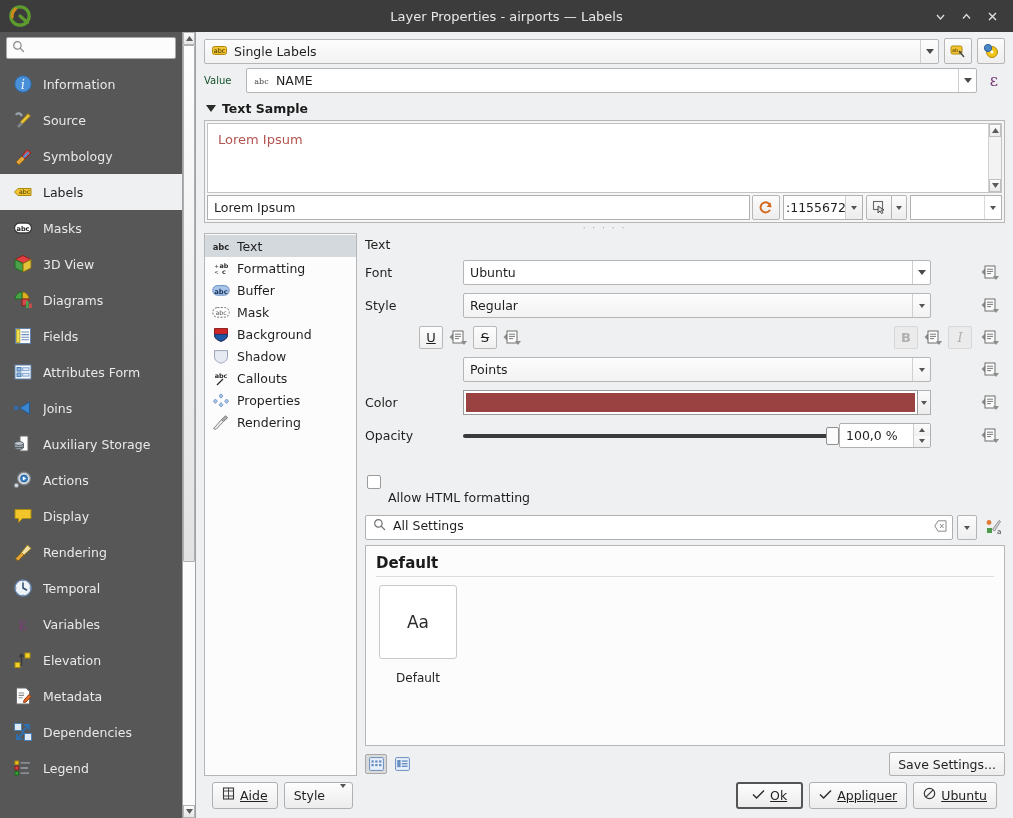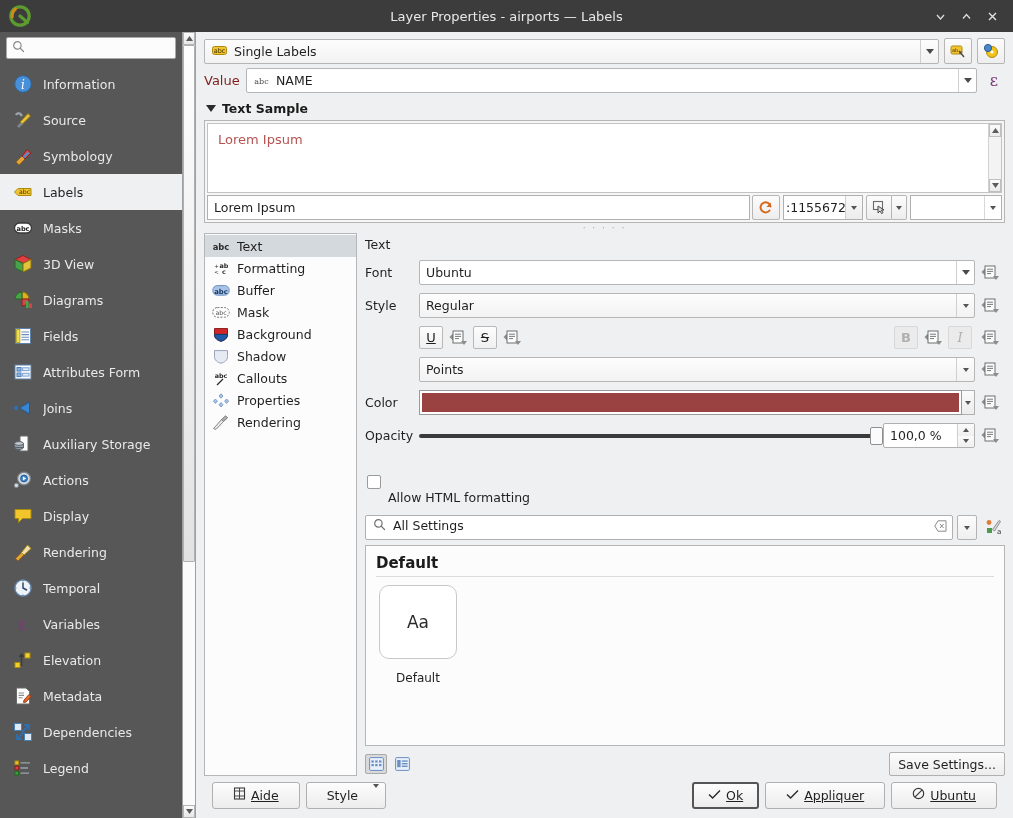--- a/index.html
+++ b/index.html
@@ -166,21 +166,21 @@
     cursor: pointer;
   }
 
   
   .toprow { gap: 5px; margin-bottom: 4px; }
   .toprow .combo { flex: 1; }
   .toprow .iconbtn { width: 28px; height: 26px; }
 
   
   .valuerow { gap: 6px; margin-bottom: 6px; }
-  .valuerow .lbl { width: 36px; font-size: 13px; color: #7f1d1d; }
+  .valuerow .lbl { width: 36px; font-size: 10px; color: #14532d; }
   .valuerow .combo { flex: 1; height: 25px; background: #fff; }
   .valuerow .eps {
     width: 22px; height: 25px;
     display: flex; align-items: center; justify-content: center;
     color: #7a3b7a; font-size: 16px; font-family: "DejaVu Serif", serif;
     cursor: pointer;
   }
 
   
   .group-header {
@@ -287,21 +287,21 @@
   .prop-item.active { background: #d4d9de; }
   .prop-icon { width: 20px; min-width: 20px; margin-right: 6px; display:flex; align-items:center; justify-content:center; }
 
   .form-panel {
     flex: 1; min-width: 0;
     padding-left: 8px;
     display: flex; flex-direction: column;
   }
   .form-title { font-size: 12.5px; color: #1f1f1f; margin: 4px 0 8px 0; }
 
-  .frow { display: flex; align-items: center; margin-bottom: 8px; }
+  .frow { display: flex; align-items: center; margin-bottom: 8px; gap: 44px; }
   .frow .flabel { width: 54px; min-width: 54px; font-size: 12.5px; color: #1f1f1f; }
   .frow .fctrl { flex: 1; min-width: 0; }
   .ddbtn { width: 30px; min-width: 30px; display: flex; align-items: center; justify-content: center; cursor: pointer; }
 
   .spin {
     height: 25px; background: #fff; border: 1px solid #b0b0b0;
     border-radius: 2px; display: flex; align-items: center;
     font-size: 12.5px; color: #1f1f1f; padding-left: 6px;
   }
   .spin .txt { flex: 1; }
@@ -391,21 +391,21 @@
     overflow: hidden;
   }
   .style-group-title {
     font-size: 15px; font-weight: bold; color: #1b1b1b;
     padding-bottom: 4px; border-bottom: 1px solid #dcdcdc;
     margin-bottom: 8px;
   }
   .style-item { width: 84px; display: flex; flex-direction: column; align-items: center; cursor: pointer; }
   .style-thumb {
     width: 78px; height: 74px;
-    background: #fff; border: 1px solid #c9c9c9; border-radius: 10px;
+    background: #fff; border: 1px solid #c9c9c9; border-radius: 3px;
     display: flex; align-items: center; justify-content: center;
     font-size: 17px; color: #2b2b2b;
   }
   .style-name { margin-top: 12px; font-size: 12px; color: #1f1f1f; }
 
   .style-footer { display: flex; align-items: center; margin: 6px 0 0 0; }
   .vbtn {
     width: 22px; height: 20px; margin-right: 4px;
     display: flex; align-items: center; justify-content: center; cursor: pointer;
   }
@@ -420,21 +420,21 @@
 
   
   .buttonbar {
     height: 42px; min-height: 42px;
     background: #eff0f1;
     display: flex; align-items: center;
     padding: 0 8px 4px 8px;
     gap: 6px;
   }
   .btn {
-    height: 27px; padding: 0 20px;
+    height: 27px; padding: 0 9px;
     background: linear-gradient(#fdfdfd,#ececec);
     border: 1px solid #b0b0b0; border-radius: 3px;
     display: flex; align-items: center; gap: 5px;
     font-size: 12.5px; color: #1f1f1f; cursor: pointer;
   }
   .btn.default { border: 2px solid #555; padding: 0 14px; }
   .btn .u { text-decoration: underline; }
   .btn.style-btn { padding-right: 6px; }
   .sep { flex: 1; }
   .sidebar-bottom-pad { height: 10px; background: #575757; }

